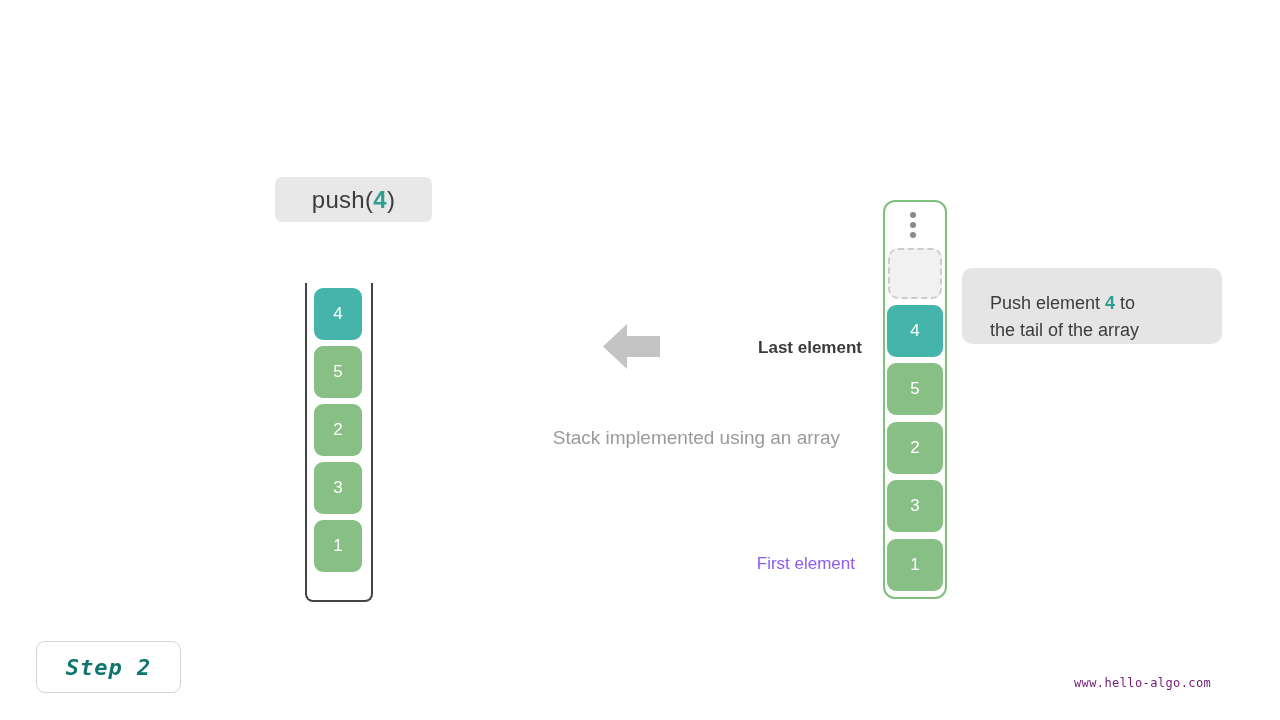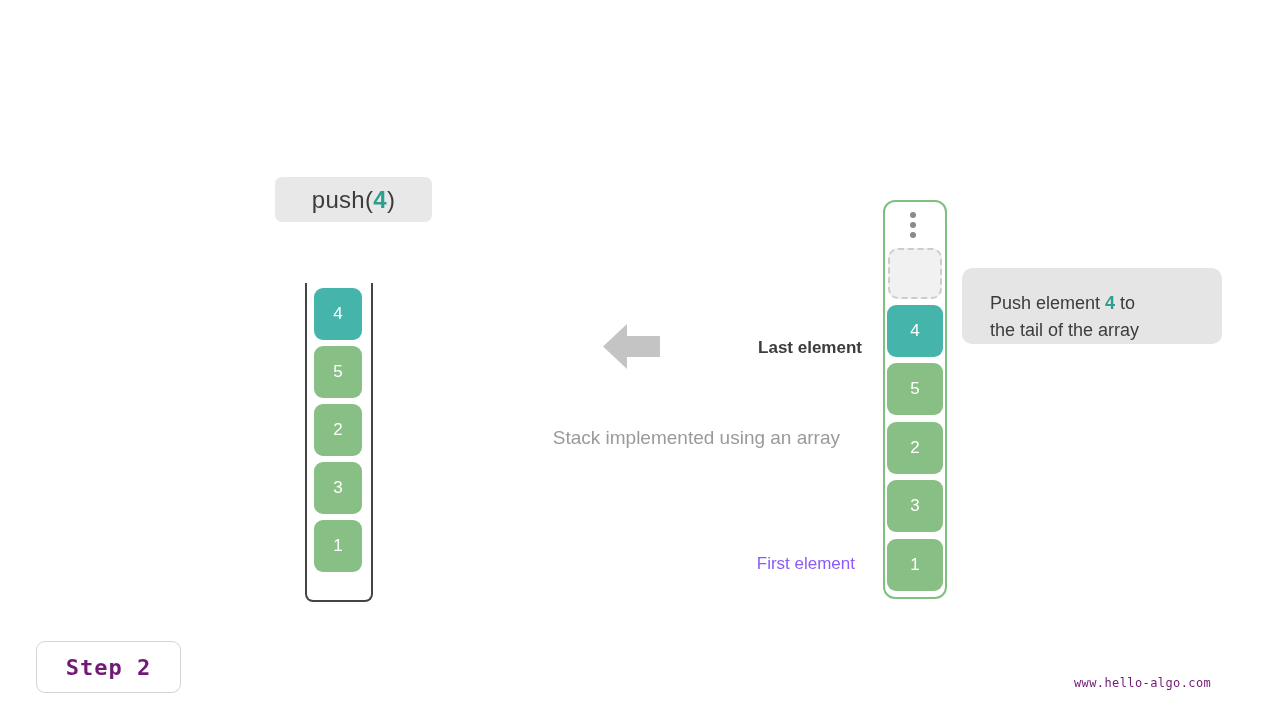--- a/index.html
+++ b/index.html
@@ -200,22 +200,23 @@
     height: 52px;
     border: 1px solid #d4d4d4;
     border-radius: 9px;
     box-sizing: border-box;
     display: flex;
     align-items: center;
     justify-content: center;
     font-family: "DejaVu Sans Mono", monospace;
     font-size: 22px;
     font-weight: 700;
-    color: #701a75;
+    color: #0f766e;
     letter-spacing: 1px;
+    font-style: italic;
   }
 
   
   #watermark {
     position: absolute;
     left: 1074px;
     top: 676px;
     font-family: "DejaVu Sans Mono", monospace;
     font-size: 12px;
     color: #701a75;

